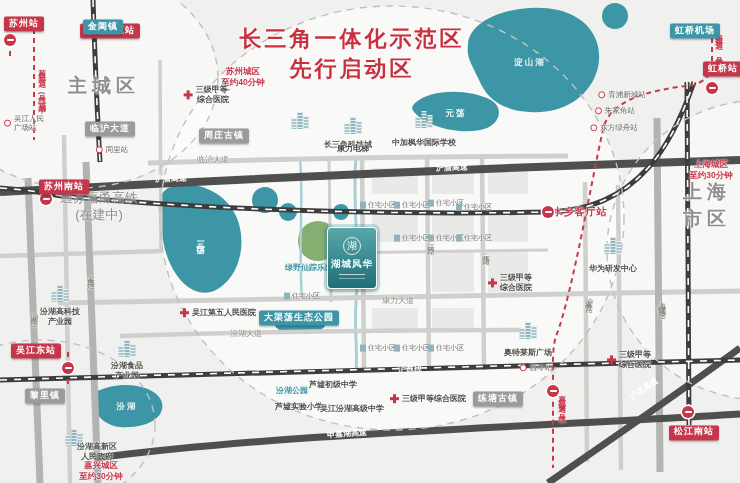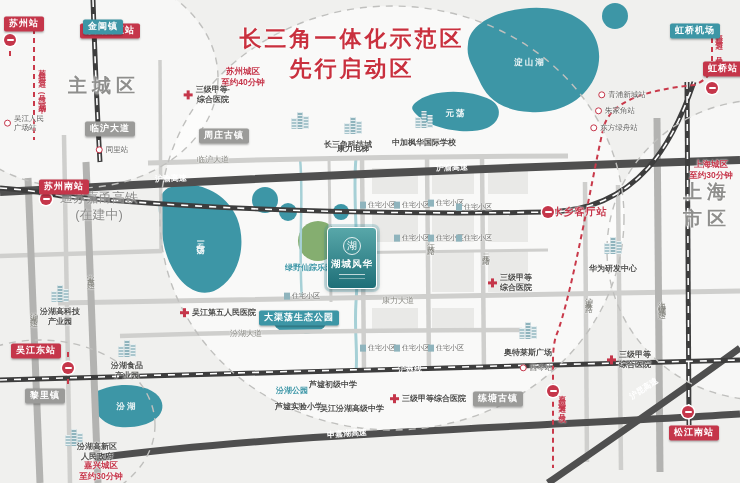--- a/index.html
+++ b/index.html
@@ -160,21 +160,21 @@
     <span class="pname">湖城风华</span>
     <span class="pline"></span>
   </div>
 
   <div id="layers">
       <div class="ab badge red" style="left: 24px; top: 24px;">苏州站</div>
       <div class="ab badge red" style="left: 110px; top: 31px;">苏州园区站</div>
       <div class="ab badge red" style="left: 64px; top: 187px;">苏州南站</div>
       <div class="ab badge red" style="left: 36px; top: 351px;">吴江东站</div>
       <div class="ab badge red" style="left: 695px; top: 69px; margin-left: 28px;">虹桥站</div>
-      <div class="ab badge red" style="left: 694px; top: 433px;">松江南站</div>
+      <div class="ab badge red" style="left: 694px; top: 433px; font-family: Liberation Mono, monospace;">松江南站</div>
       <div class="ab badge tealbg" style="left: 695px; top: 31px;">虹桥机场</div>
       <div class="ab badge tealbg" style="left: 103px; top: 27px;">金阊镇</div>
       <div class="ab badge tealbg" style="left: 299px; top: 318px;">大渠荡生态公园</div>
       <div class="ab badge graybg" style="left: 110px; top: 129px;">临沪大道</div>
       <div class="ab badge graybg" style="left: 224px; top: 136px;">周庄古镇</div>
       <div class="ab badge graybg" style="left: 45px; top: 396px;">黎里镇</div>
       <div class="ab badge graybg" style="left: 498px; top: 399px;">练塘古镇</div>
       <div class="ab region-lb" style="left: 104px; top: 86px;">
         <div>主城区</div>
       </div>

